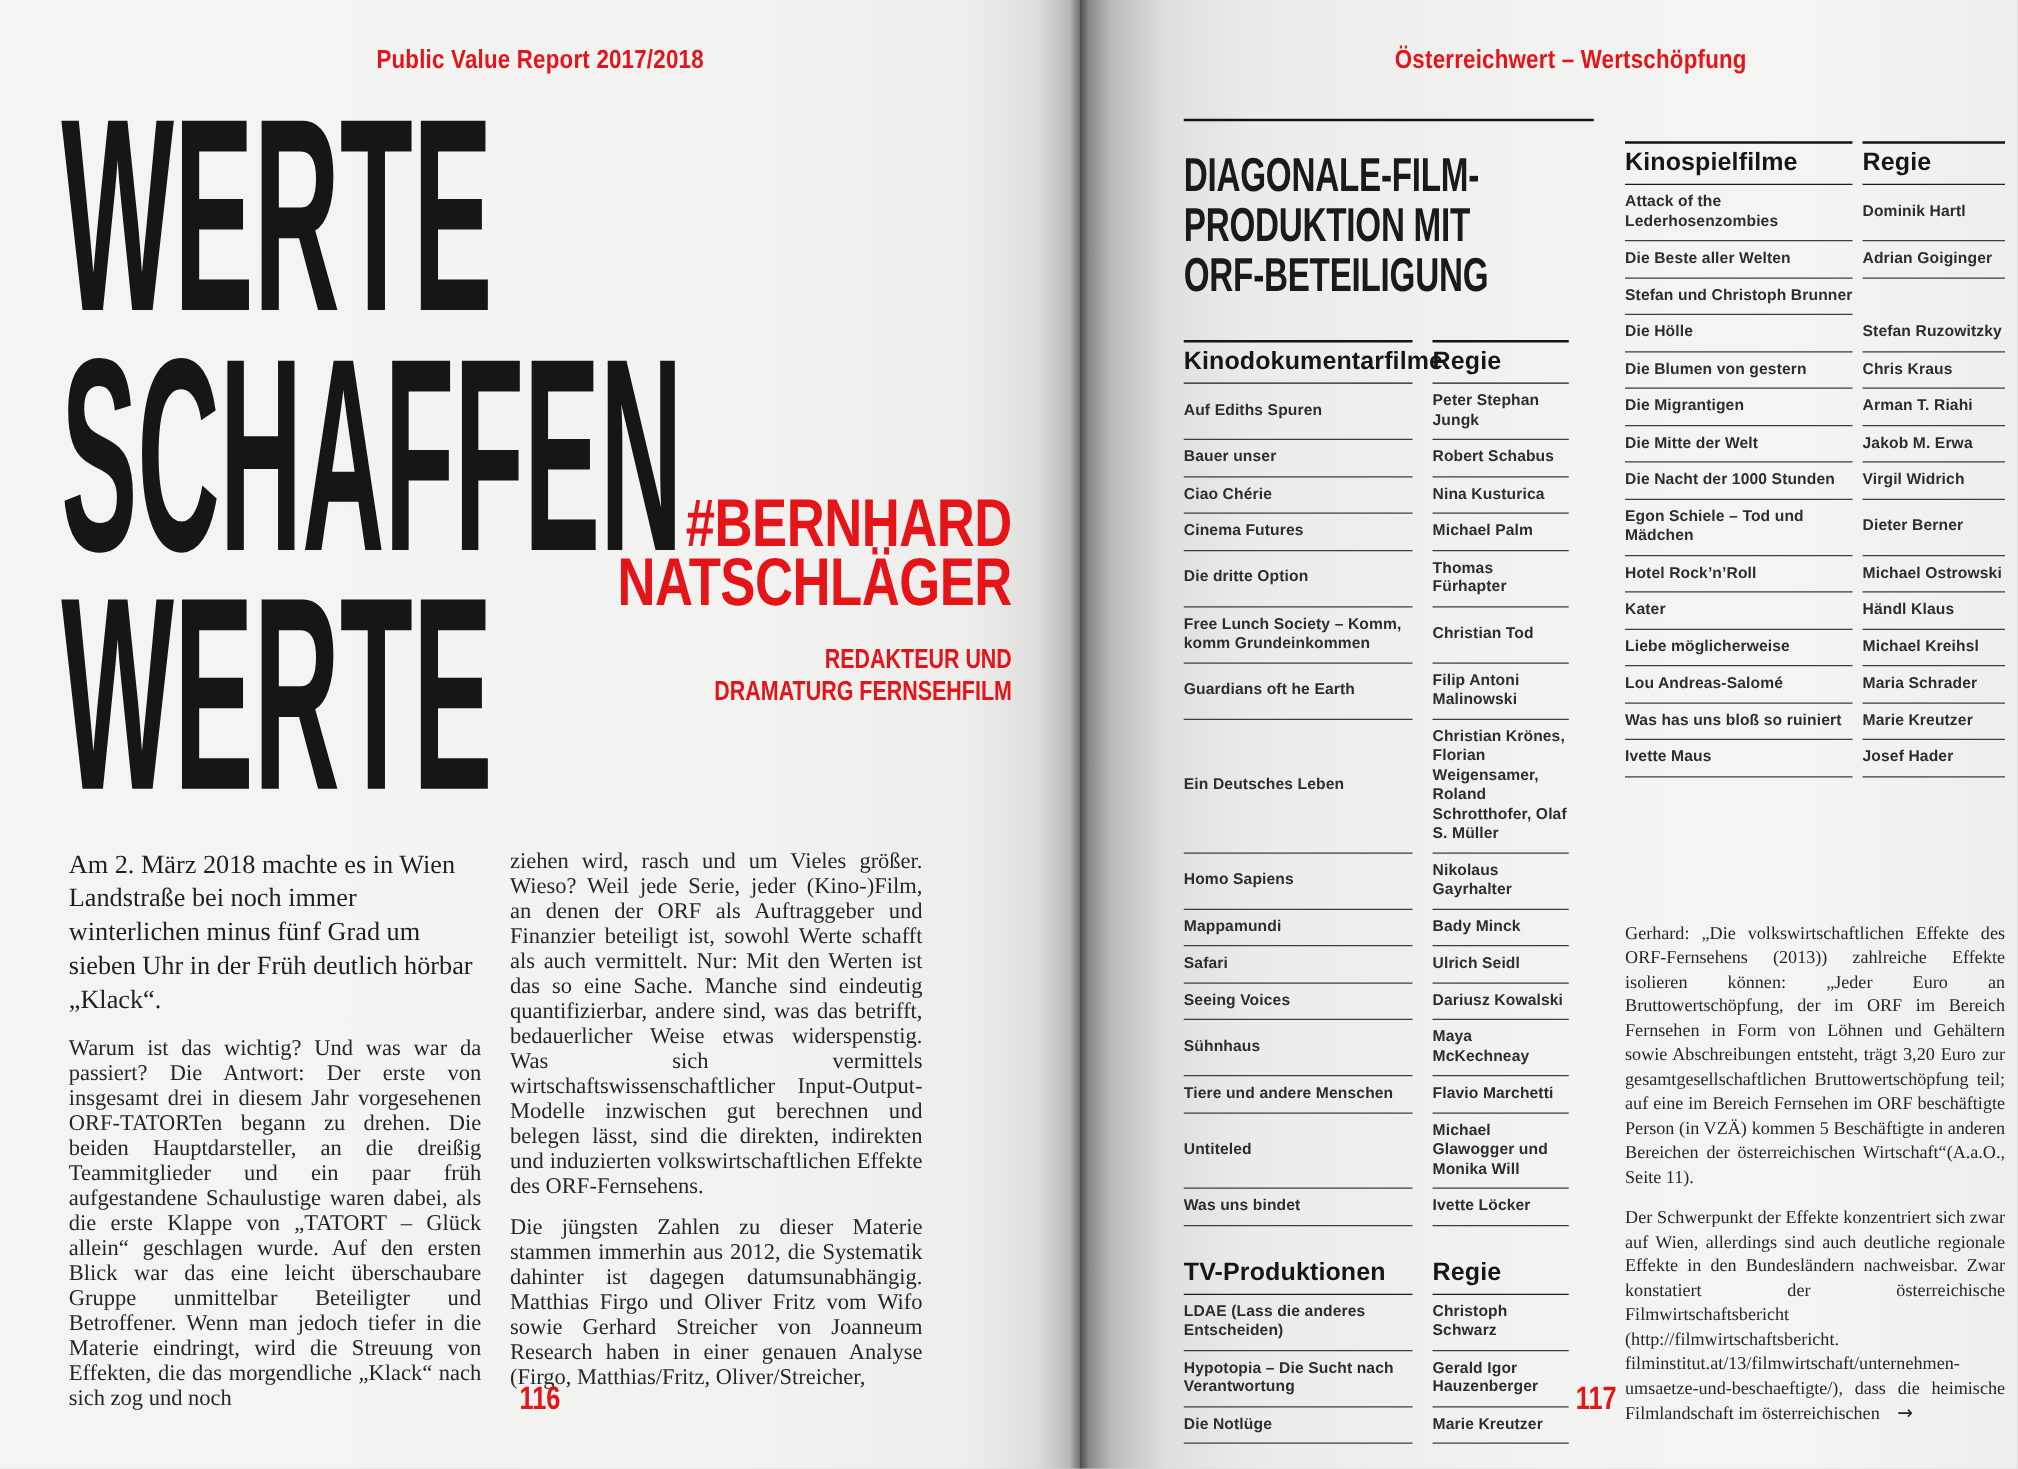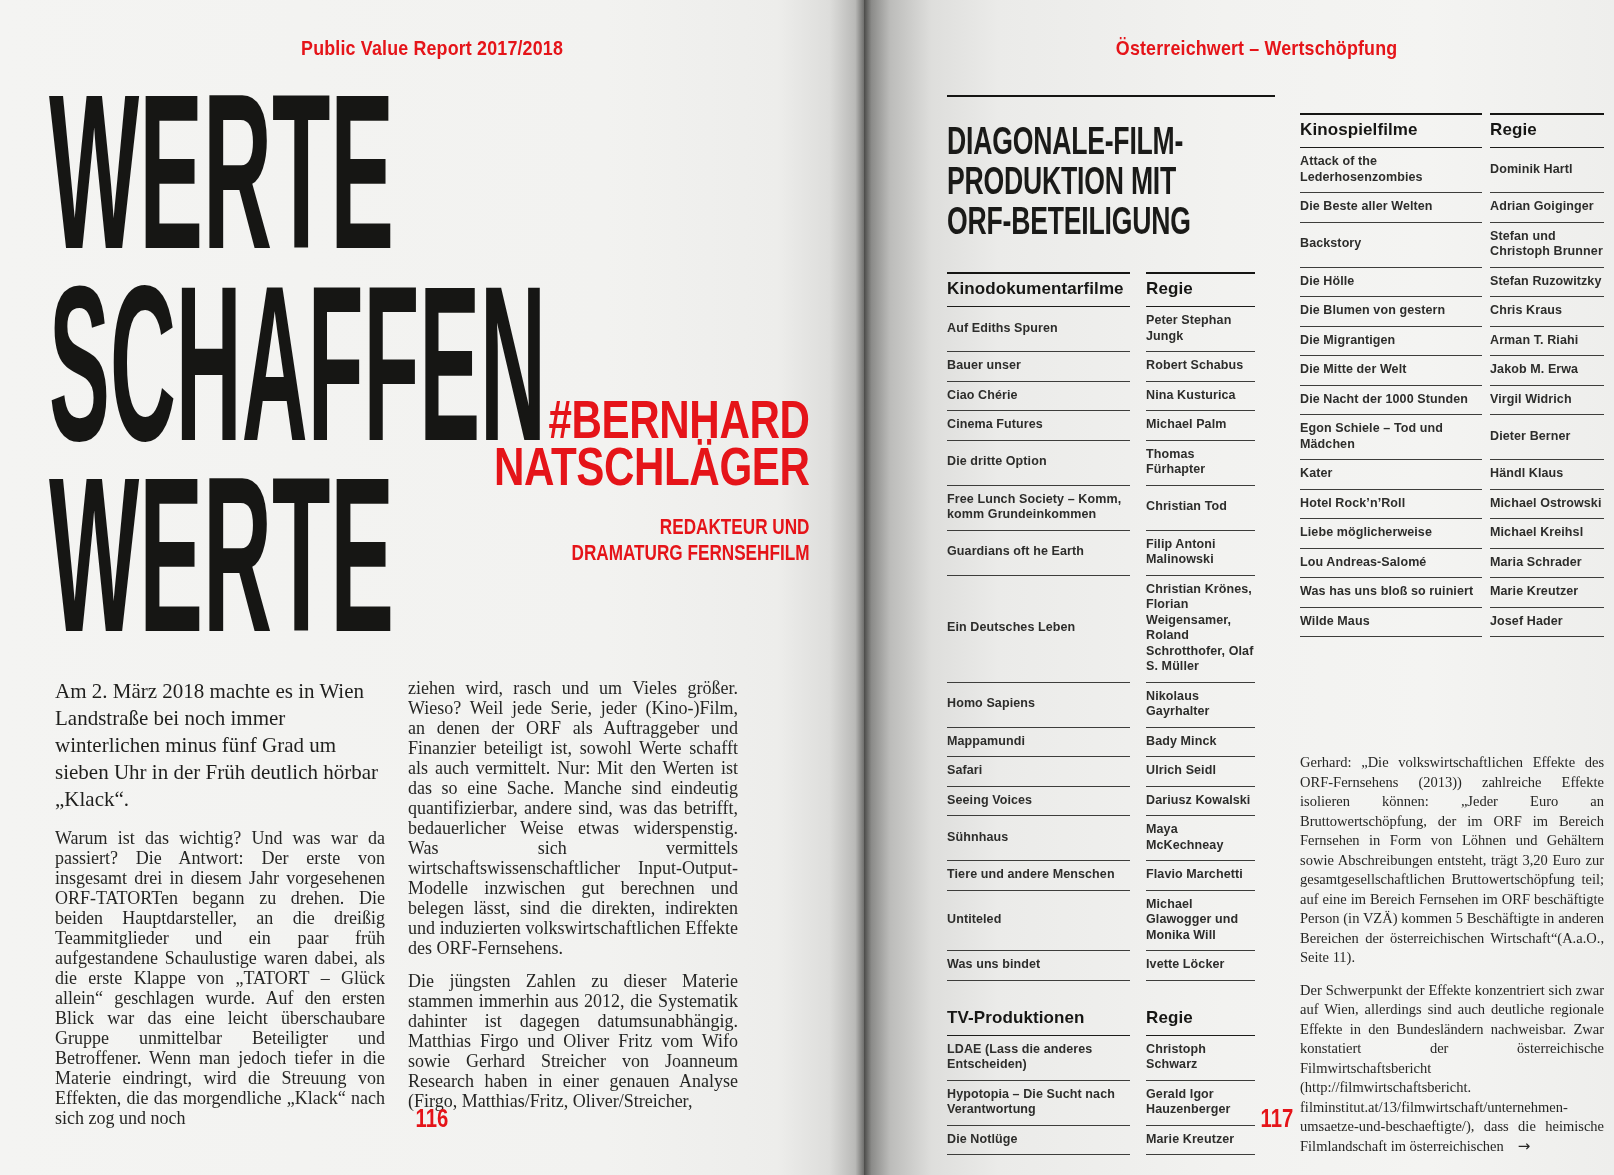--- a/index.html
+++ b/index.html
@@ -62,21 +62,21 @@
   .table { width:308px; margin-top:31px; }
   .features { width:304px; margin-top:0; }
   .tv { margin-top:22px; }
   .trow { display:grid; column-gap:16px; align-items:stretch; }
   .docs .trow, .tv .trow { grid-template-columns:183px 1fr; }
   .features .trow { grid-template-columns:182px 1fr; column-gap:8px; }
   .tcell { border-bottom:1.5px solid var(--rowline); padding:6px 0 7px;
            display:flex; flex-direction:column; justify-content:center;
            font-size:12.5px; line-height:15.5px; font-weight:bold; color:#2d2d2b; letter-spacing:.1px; }
   .hcell { border-top:2.5px solid #151513; border-bottom:1.5px solid #1c1c1a;
-           font-size:17px; line-height:18px; padding:6px 0 8px; color:#161614; letter-spacing:.1px; }
+           font-size:20px; line-height:18px; padding:6px 0 8px; color:#161614; letter-spacing:.1px; }
   .no-top-rule .hcell { border-top:none; }
 
   .para-block { margin-top:116px; }
   .arrow { font-family:"DejaVu Sans", sans-serif; margin-left:14px; font-size:15px; color:#262624; }
 </style>
 </head>
 <body>
 
 <div class="spread">
 
@@ -228,21 +228,20 @@
             </div>
             <div class="trow">
               <div class="tcell">Attack of the Lederhosenzombies</div>
               <div class="tcell">Dominik Hartl</div>
             </div>
             <div class="trow">
               <div class="tcell">Die Beste aller Welten</div>
               <div class="tcell">Adrian Goiginger</div>
             </div>
             <div class="trow">
-              <div class="tcell">Backstory</div>
               <div class="tcell">Stefan und Christoph Brunner</div>
             </div>
             <div class="trow">
               <div class="tcell">Die Hölle</div>
               <div class="tcell">Stefan Ruzowitzky</div>
             </div>
             <div class="trow">
               <div class="tcell">Die Blumen von gestern</div>
               <div class="tcell">Chris Kraus</div>
             </div>
@@ -256,41 +255,41 @@
             </div>
             <div class="trow">
               <div class="tcell">Die Nacht der 1000 Stunden</div>
               <div class="tcell">Virgil Widrich</div>
             </div>
             <div class="trow">
               <div class="tcell">Egon Schiele – Tod und Mädchen</div>
               <div class="tcell">Dieter Berner</div>
             </div>
             <div class="trow">
+              <div class="tcell">Hotel Rock’n’Roll</div>
+              <div class="tcell">Michael Ostrowski</div>
+            </div>
+            <div class="trow">
               <div class="tcell">Kater</div>
               <div class="tcell">Händl Klaus</div>
             </div>
             <div class="trow">
-              <div class="tcell">Hotel Rock’n’Roll</div>
-              <div class="tcell">Michael Ostrowski</div>
-            </div>
-            <div class="trow">
               <div class="tcell">Liebe möglicherweise</div>
               <div class="tcell">Michael Kreihsl</div>
             </div>
             <div class="trow">
               <div class="tcell">Lou Andreas-Salomé</div>
               <div class="tcell">Maria Schrader</div>
             </div>
             <div class="trow">
               <div class="tcell">Was has uns bloß so ruiniert</div>
               <div class="tcell">Marie Kreutzer</div>
             </div>
             <div class="trow">
-              <div class="tcell">Wilde Maus</div>
+              <div class="tcell">Ivette Maus</div>
               <div class="tcell">Josef Hader</div>
             </div>
           </div>
         <div class="para-block">
           <p class="body">Gerhard: „Die volkswirtschaftlichen Effekte des ORF-Fernsehens (2013)) zahlreiche Effekte isolieren können: „Jeder Euro an Bruttowertschöpfung, der im ORF im Bereich Fernsehen in Form von Löhnen und Gehältern sowie Abschreibungen entsteht, trägt 3,20 Euro zur gesamtgesellschaftlichen Bruttowertschöpfung teil; auf eine im Bereich Fernsehen im ORF beschäftigte Person (in VZÄ) kommen 5 Beschäftigte in anderen Bereichen der österreichischen Wirtschaft“(A.a.O., Seite 11).</p>
           <p class="body"><span>Der Schwerpunkt der Effekte konzentriert sich zwar auf Wien, allerdings sind auch deutliche regionale Effekte in den Bundesländern nachweisbar. Zwar konstatiert der österreichische Filmwirtschaftsbericht (http://filmwirtschaftsbericht. filminstitut.at/13/filmwirtschaft/unternehmen-umsaetze-und-beschaeftigte/), dass die heimische Filmlandschaft im österreichischen</span><span class="arrow">→</span></p>
         </div>
       </div>
 
     </div>

